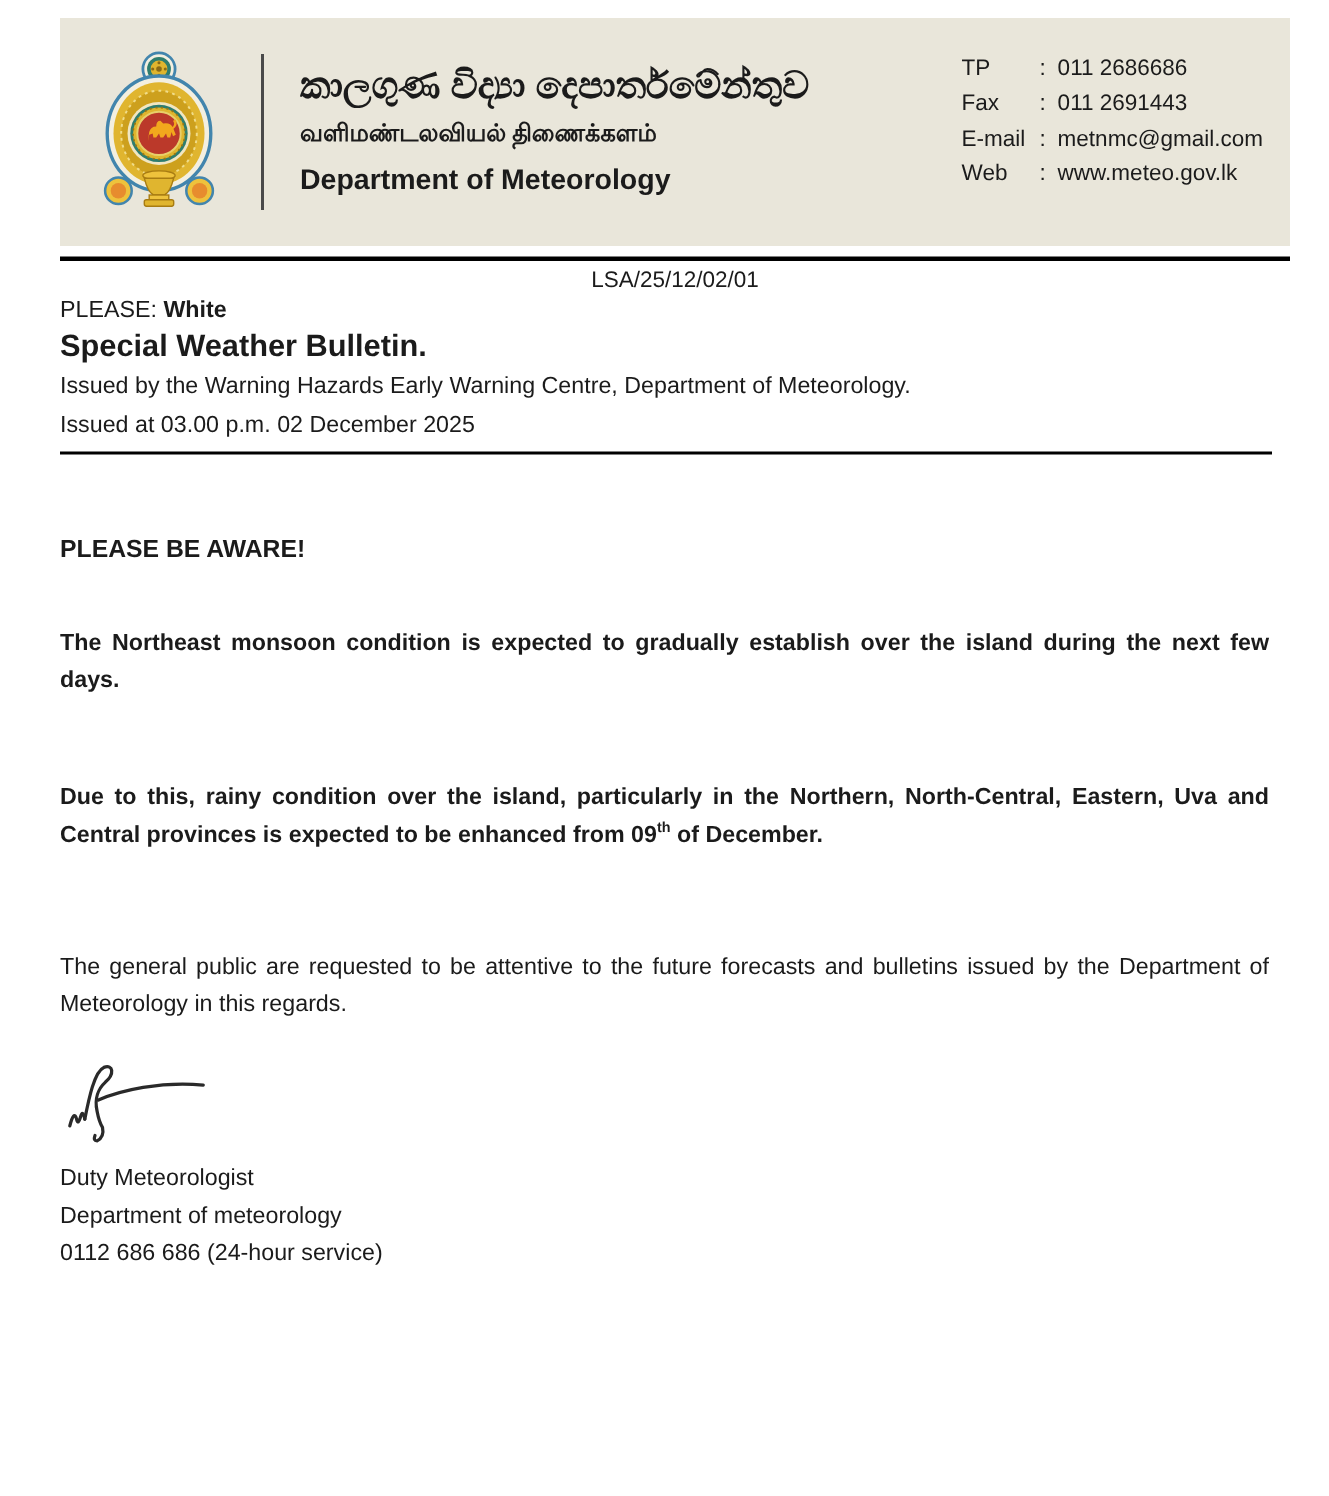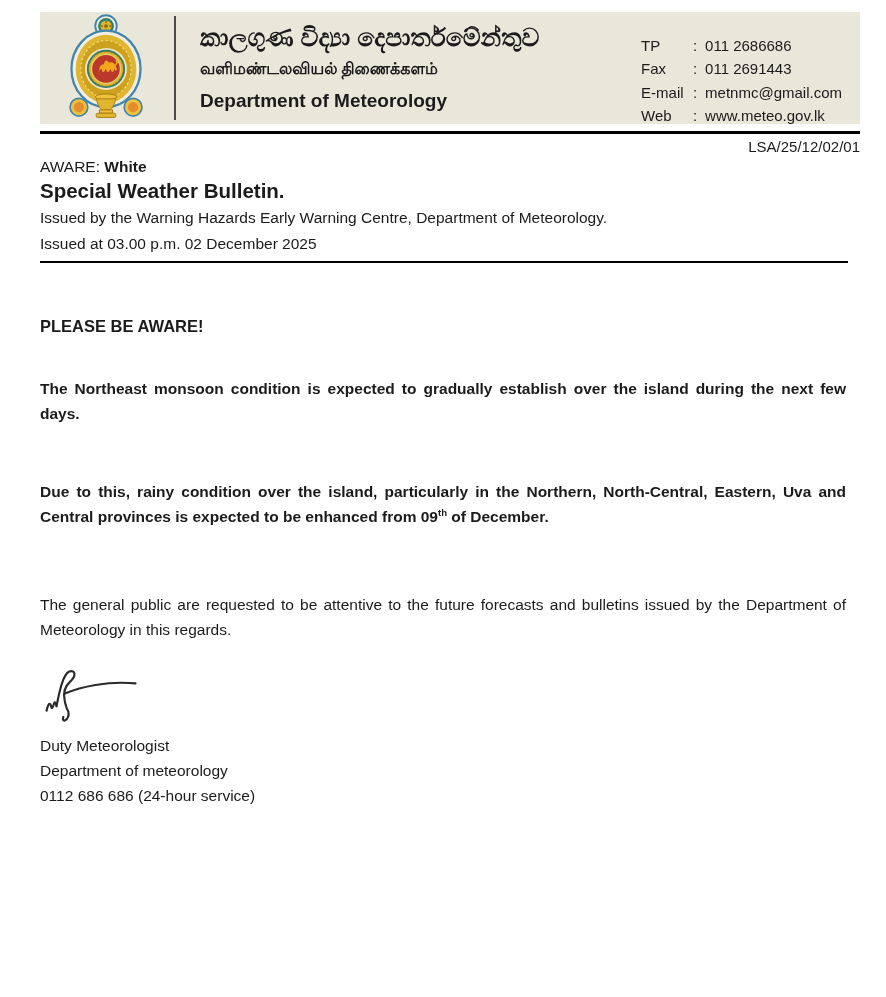--- a/index.html
+++ b/index.html
@@ -15,21 +15,21 @@
     color: #1b1b1b;
     font-family: "Liberation Sans", sans-serif;
     padding: 12px 40px 0 40px;
     box-sizing: border-box;
     overflow: hidden;
   }
   
   .header-band {
     background: #e9e6da;
     margin-right: -14px;
-    height: 112px;
+    height: 152px;
     display: flex;
     align-items: center;
     padding: 0 18px 0 24px;
     box-sizing: border-box;
   }
   .emblem {
     width: 84px;
     height: 118px;
     flex: 0 0 auto;
   }
@@ -83,21 +83,21 @@
     margin-right: -14px;
   }
   .rule-thin {
     height: 2px;
     background: #000000;
     margin-top: 5px;
     margin-right: -2px;
   }
   
   .ref-line {
-    text-align: right;
+    text-align: center;
     font-size: 15px;
     margin-top: 4px;
     margin-right: -14px;
   }
   .color-line {
     font-size: 15.5px;
     margin-top: 3px;
   }
   .color-line b { font-weight: 700; }
   .bulletin-title {
@@ -220,21 +220,21 @@
           <span>www.meteo.gov.lk</span>
       </div>
     </div>
   </div>
 
   <div class="rule-thick"></div>
 
   <div class="ref-line">LSA/25/12/02/01</div>
 
   <div class="color-line">
-    <span>AWARE:</span>
+    <span>PLEASE:</span>
     <b>White</b>
   </div>
 
   <div class="bulletin-title">Special Weather Bulletin.</div>
   <div class="issued-line">Issued by the Warning Hazards Early Warning Centre, Department of Meteorology.</div>
   <div class="issued-line">Issued at 03.00 p.m. 02 December 2025</div>
 
   <div class="rule-thin"></div>
 
   <div class="aware-heading">PLEASE BE AWARE!</div>

